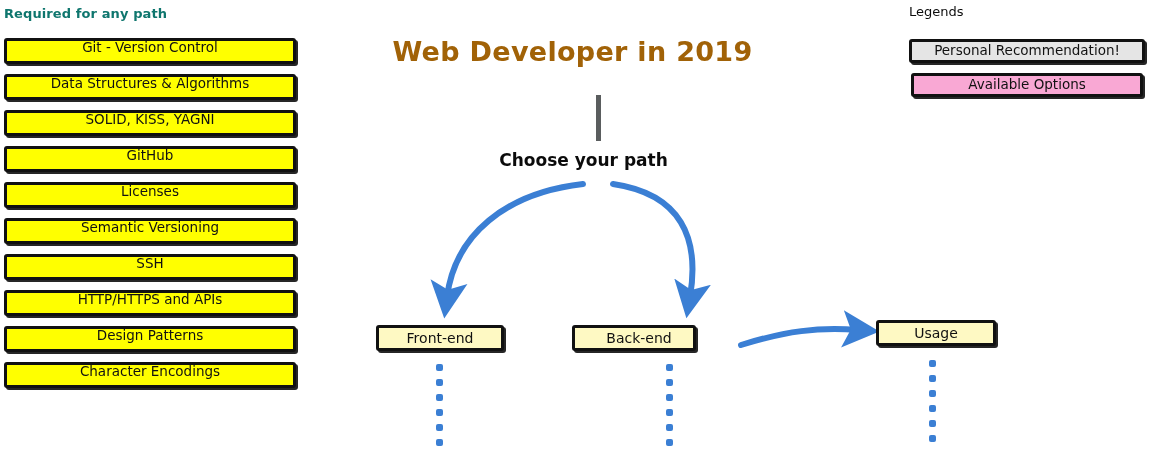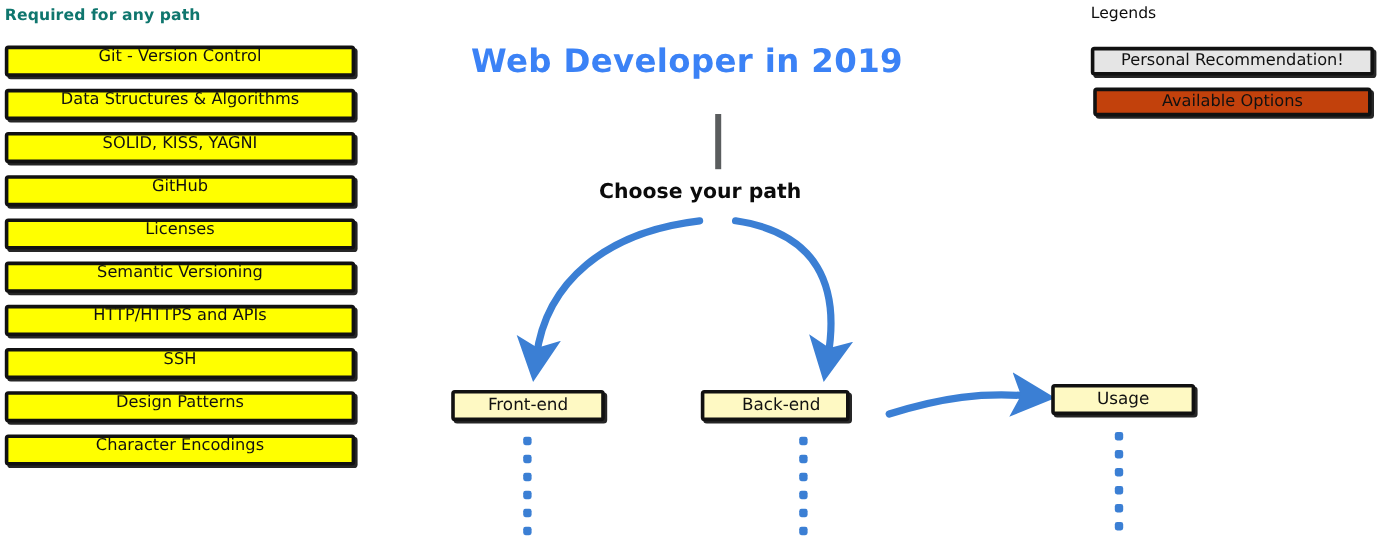--- a/index.html
+++ b/index.html
@@ -41,21 +41,21 @@
     line-height:1;
   }
 
   
   .title{
     position:absolute;
     left:0;top:36px;width:1149px;
     text-align:center;
     font-size:27px;
     font-weight:bold;
-    color:#3b82f6;
+    color:#a16207;
     letter-spacing:.3px;
   }
   .title-inner{display:inline-block;transform:translateX(-2px);}
 
   
   .stem{
     position:absolute;
     left:596px;top:95px;
     width:5px;height:46px;
     background:#5a5d5e;
@@ -83,21 +83,21 @@
     border:3px solid #111111;
     border-radius:3px;
     box-sizing:border-box;
     display:flex;align-items:center;justify-content:center;
     box-shadow:2px 2px 0 rgba(0,0,0,.85);
   }
   .path-box span{
     font-size:14px;color:#111111;white-space:nowrap;line-height:1;
   }
   #path-frontend{left:376px;top:325px;width:128px;}
-  #path-backend {left:584px;top:325px;width:124px;padding-left:10px;}
+  #path-backend {left:572px;top:325px;width:124px;padding-left:10px;}
   #path-devops  {left:876px;top:320px;width:120px;}
 
   
   .dots{position:absolute;width:8px;}
   .dots i{
     display:block;width:7px;height:7px;border-radius:2px;
     background:#3b7fd4;margin-bottom:8px;
   }
   #dots-frontend{left:436px;top:364px;}
   #dots-backend {left:666px;top:364px;}
@@ -109,21 +109,21 @@
     font-size:13px;font-weight:normal;color:#0d0d0d;margin-bottom:20px;
   }
   .legend-box{
     height:24px;margin-bottom:10px;
     border:3px solid #111111;border-radius:3px;box-sizing:border-box;
     display:flex;align-items:center;justify-content:center;
     box-shadow:2px 2px 0 rgba(0,0,0,.85);
   }
   .legend-box span{font-size:13.5px;color:#111111;white-space:nowrap;line-height:1;}
   #legend-recommended{background:#e5e5e5;width:236px;}
-  #legend-available{background:#c2410c;width:232px;margin-left:2px;}
+  #legend-available{background:#f9a8d4;width:232px;margin-left:2px;}
 </style>
 </head>
 <body>
 
 <div class="canvas">
 
   <div class="heading" style="left:4px;top:6px;">Required for any path</div>
 
   <div class="req-stack">
     <div class="req-box">
@@ -138,24 +138,24 @@
     <div class="req-box">
       <span>GitHub</span>
     </div>
     <div class="req-box">
       <span>Licenses</span>
     </div>
     <div class="req-box">
       <span>Semantic Versioning</span>
     </div>
     <div class="req-box">
+      <span>SSH</span>
+    </div>
+    <div class="req-box">
       <span>HTTP/HTTPS and APIs</span>
-    </div>
-    <div class="req-box">
-      <span>SSH</span>
     </div>
     <div class="req-box">
       <span>Design Patterns</span>
     </div>
     <div class="req-box">
       <span>Character Encodings</span>
     </div>
   </div>
 
   <div class="title">

